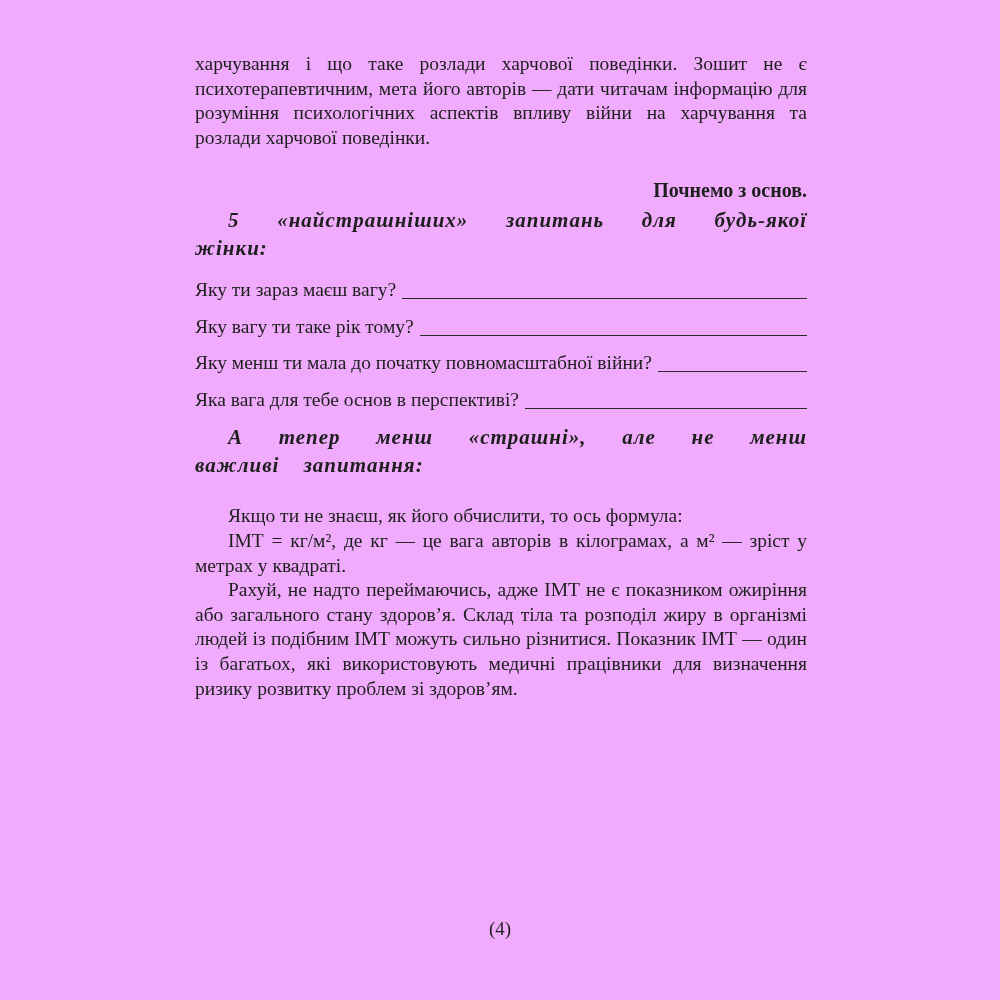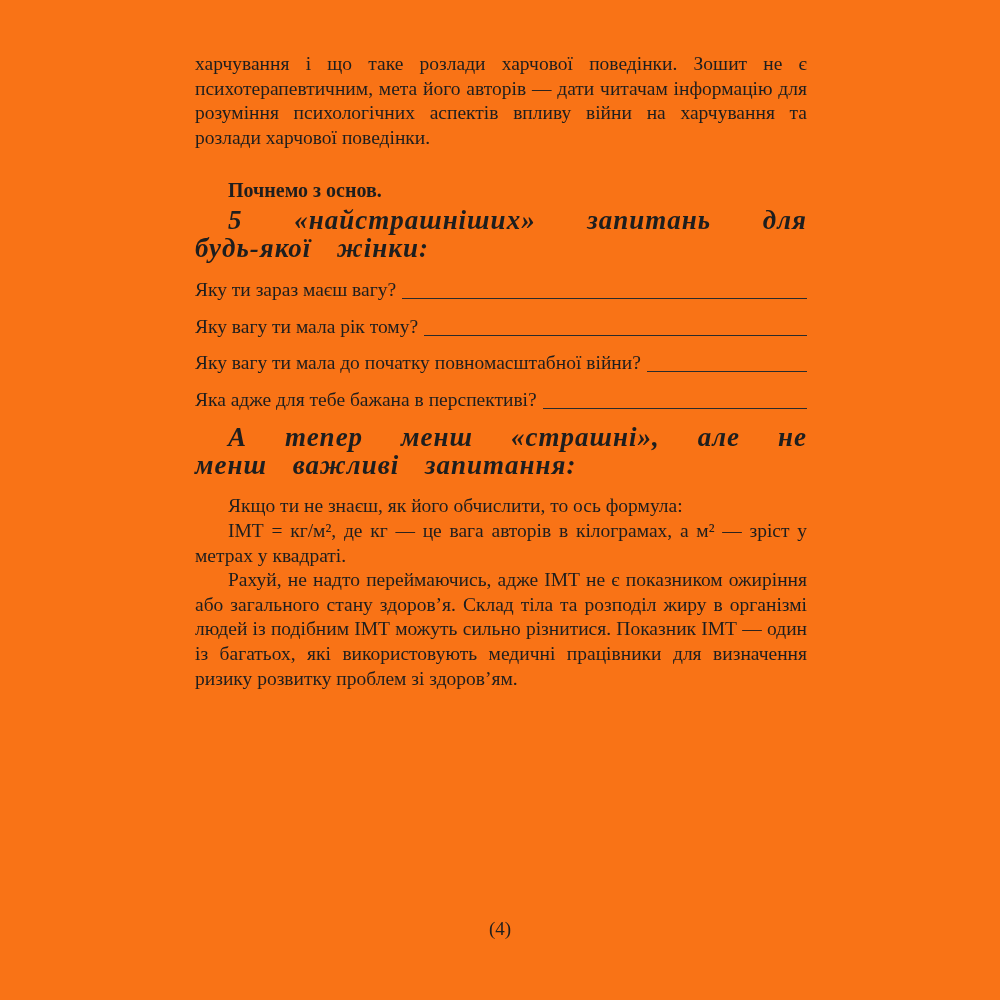--- a/index.html
+++ b/index.html
@@ -5,21 +5,21 @@
   * { margin:0; padding:0; box-sizing:border-box; }
   html, body { width:1000px; height:1000px; }
   body {
     background:#ffffff;
     font-family:"Liberation Serif", serif;
     color:#1e1e1e;
   }
   .page {
     position:relative;
     width:1000px; height:1000px;
-    background:#f97316;
+    background:#f0abfc;
     overflow:hidden;
   }
   .content {
     position:absolute;
     left:195px; top:52px;
     width:612px;
   }
   .para {
     font-size:19.5px;
     line-height:24.6px;
@@ -27,25 +27,26 @@
     text-indent:33px;
     hyphens:auto;
   }
   .para.no-indent { text-indent:0; }
   .heading-bold {
     font-weight:bold;
     font-size:20px;
     line-height:25px;
     text-indent:33px;
     margin-top:28px;
+    text-align:right;
   }
   .heading-bi {
     font-weight:bold;
     font-style:italic;
-    font-size:27px;
+    font-size:21px;
     line-height:28px;
     text-indent:33px;
     text-align:justify;
     letter-spacing:1px;
     word-spacing:18px;
     margin-top:3px;
   }
   .heading-bi.second { }
   .q-list { margin-top:15px; }
   .q-row {
@@ -58,21 +59,21 @@
   .q-row.single { margin-top:13px; margin-bottom:0; }
   .q-text { white-space:nowrap; }
   .blank {
     flex:1 1 auto;
     border-bottom:1.5px solid #2b2b2b;
     margin-left:6px;
     margin-bottom:3px;
     height:0;
     align-self:flex-end;
   }
-  .after-questions { margin-top:15px; }
+  .after-questions { margin-top:25px; }
   .page-number {
     position:absolute;
     top:918px;
     left:0;
     width:100%;
     text-align:center;
     font-size:19px;
     color:#1e1e1e;
   }
 </style>
@@ -86,29 +87,29 @@
 
     <p class="heading-bold">Почнемо з основ.</p>
     <p class="heading-bi">5 «найстрашніших» запитань для будь-якої жінки:</p>
 
     <div class="q-list">
       <div class="q-row">
         <span class="q-text">Яку ти зараз маєш вагу?</span>
         <span class="blank"></span>
       </div>
       <div class="q-row">
-        <span class="q-text">Яку вагу ти мала рік тому?</span>
+        <span class="q-text">Яку вагу ти таке рік тому?</span>
         <span class="blank"></span>
       </div>
       <div class="q-row">
-        <span class="q-text">Яку вагу ти мала до початку повномасштабної війни?</span>
+        <span class="q-text">Яку менш ти мала до початку повномасштабної війни?</span>
         <span class="blank"></span>
       </div>
       <div class="q-row">
-        <span class="q-text">Яка адже для тебе бажана в перспективі?</span>
+        <span class="q-text">Яка вага для тебе основ в перспективі?</span>
         <span class="blank"></span>
       </div>
     </div>
 
     <p class="heading-bi second">А тепер менш «страшні», але не менш важливі запитання:</p>
 
 
     <p class="para after-questions">Якщо ти не знаєш, як його обчислити, то ось формула:</p>
     <p class="para">ІМТ = кг/м², де кг — це вага авторів в кілограмах, а м² — зріст у метрах у квадраті.</p>
     <p class="para">Рахуй, не надто переймаючись, адже ІМТ не є показником ожиріння або загального стану здоров’я. Склад тіла та розподіл жиру в організмі людей із подібним ІМТ можуть сильно різнитися. Показник ІМТ — один із багатьох, які використовують медичні працівники для визначення ризику розвитку проблем зі здоров’ям.</p>

